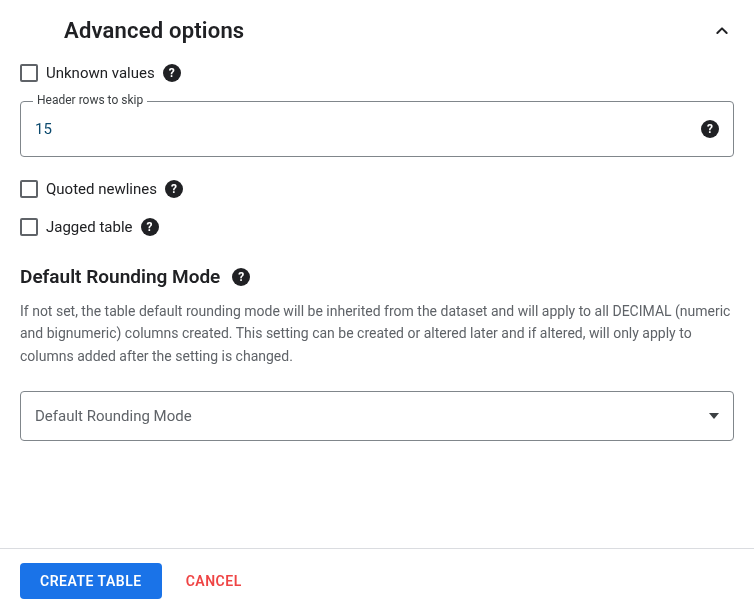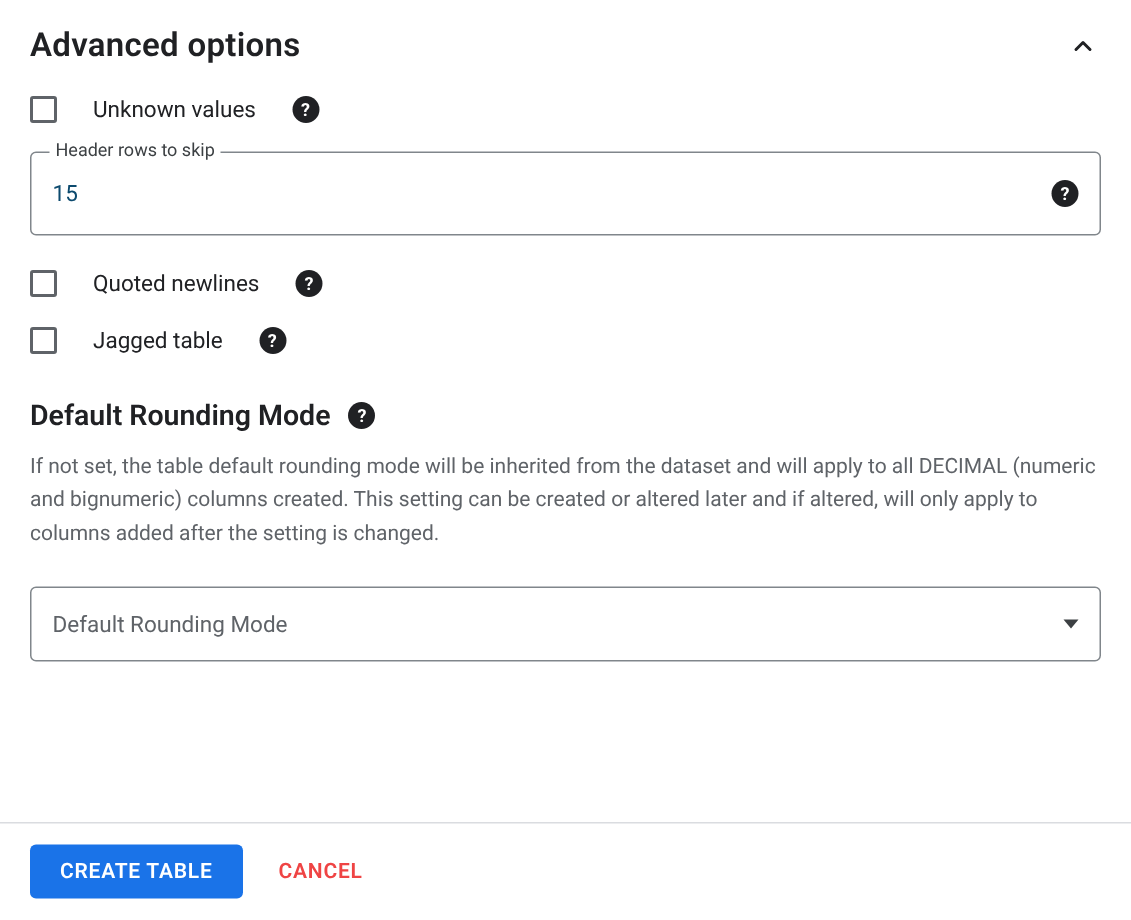--- a/index.html
+++ b/index.html
@@ -17,39 +17,40 @@
       position: relative;
     }
     .content {
       padding: 18px 20px 0 20px;
     }
     .header-row {
       display: flex;
       align-items: flex-end;
       justify-content: space-between;
       margin-bottom: 18px;
+      margin-left: 44px;
     }
     .section-title {
       font-size: 22px;
       font-weight: 600;
       color: #202124;
       letter-spacing: 0.2px;
     }
     .chevron {
       width: 24px;
       height: 24px;
       display: flex;
       align-items: center;
       justify-content: center;
       cursor: pointer;
     }
     .checkbox-row {
       display: flex;
       align-items: center;
-      gap: 24px;
+      gap: 8px;
       margin-bottom: 14px;
       height: 24px;
     }
     .checkbox {
       width: 18px;
       height: 18px;
       border: 2px solid #5f6368;
       border-radius: 2px;
       cursor: pointer;
       flex-shrink: 0;

